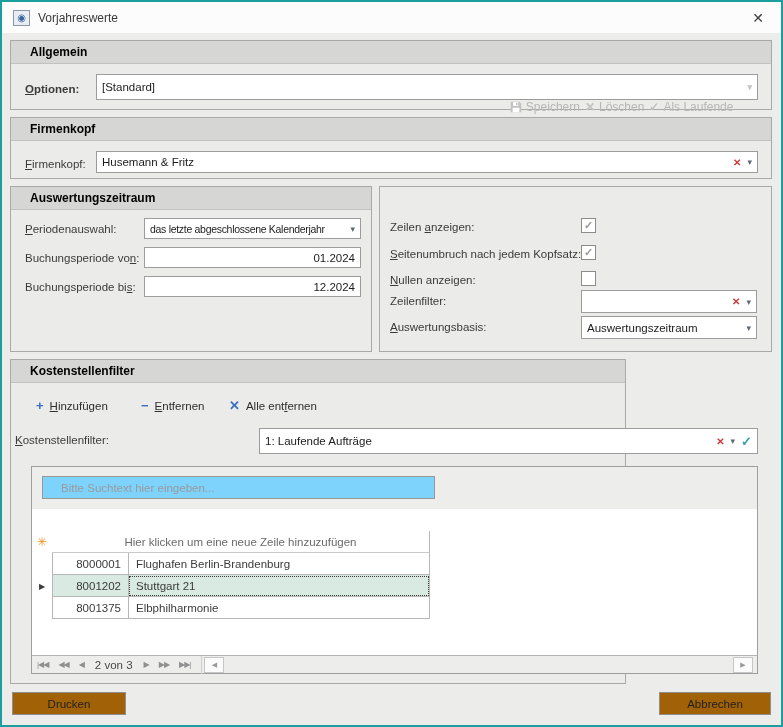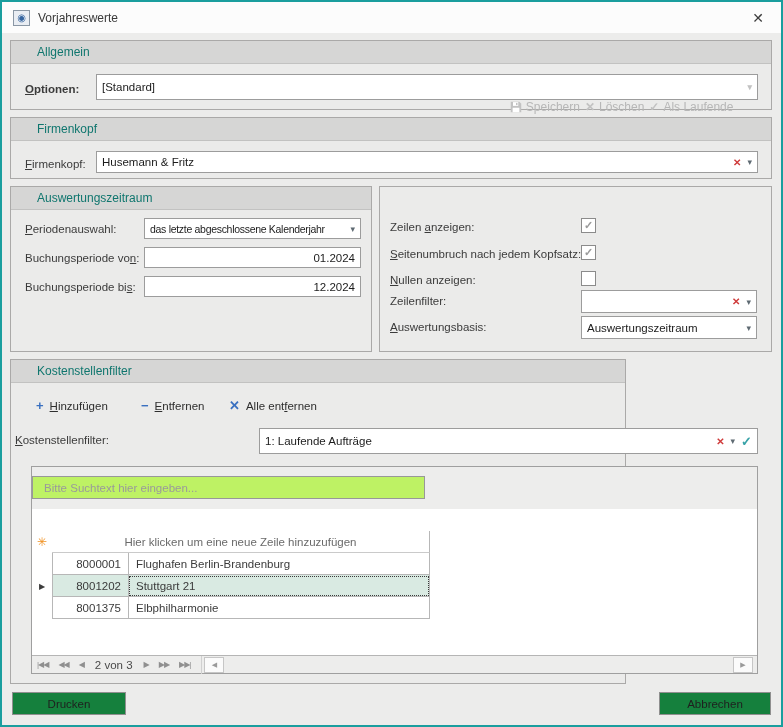--- a/index.html
+++ b/index.html
@@ -21,22 +21,22 @@
   .titlebar { position:absolute; left:2px; top:2px; right:2px; height:31px; background:#fcfcfc; }
   .title-icon { position:absolute; left:11px; top:8px; width:17px; height:16px; border:1px solid #8a97a5; background:#e9edf3;
     display:flex; align-items:center; justify-content:center; }
   .title-icon span { color:#3565a0; font-size:10px; line-height:1; }
   .title-text { position:absolute; left:36px; top:9px; font-size:12px; color:#3a3a3a; }
   .close-btn { position:absolute; right:14px; top:7px; width:18px; height:18px; font-size:14px; color:#3c3c3c;
     display:flex; align-items:center; justify-content:center; cursor:default; }
 
   
   .section { position:absolute; background:#ebebea; border:1px solid #aaa9a8; }
-  .section-header { height:23px; background:#d6d6d5; border-bottom:1px solid #c2c2c1; font-weight:normal; font-size:12px;
-    color:#0f766e; line-height:22px; padding-left:26px; }
+  .section-header { height:23px; background:#d6d6d5; border-bottom:1px solid #c2c2c1; font-weight:bold; font-size:12px;
+    color:#000000; line-height:22px; padding-left:19px; }
 
   #sec-allgemein { left:10px; top:40px; width:762px; height:70px; }
   #sec-firmenkopf { left:10px; top:117px; width:762px; height:62px; }
   #sec-zeitraum { left:10px; top:186px; width:362px; height:166px; }
   #sec-einstellungen { left:379px; top:186px; width:393px; height:166px; }
   #sec-ksf { left:10px; top:359px; width:616px; height:325px; }
 
   .lbl { position:absolute; font-size:11.5px; color:#3b3b3b; white-space:nowrap; }
   .lbl.bold { font-weight:bold; }
 
@@ -58,22 +58,22 @@
   .checkbox { position:absolute; width:15px; height:15px; background:#fff; border:1px solid #8b8b8b;
     display:flex; align-items:center; justify-content:center; font-size:11px; font-weight:bold; color:#9b9b9b; }
 
   
   .tool-btn { position:absolute; display:flex; align-items:center; gap:6px; font-size:11.5px; color:#2e2e2e; }
   .tool-btn .bicon { color:var(--accent-blue,#3a70c0); font-weight:bold; font-size:13px; }
 
   
   .grid-panel { position:absolute; left:20px; top:106px; width:727px; height:208px; border:1px solid #9f9f9f; background:#fff; }
   .grid-searchbar { position:absolute; left:0; top:0; right:0; height:42px; background:#ededec; }
-  .search-box { position:absolute; left:0; top:9px; width:393px; height:23px; background:#bef264; border:1px solid #989898;
-    display:flex; align-items:center; padding:0 11px; }
+  .search-box { position:absolute; left:10px; top:9px; width:393px; height:23px; background:#7dd3fc; border:1px solid #989898;
+    display:flex; align-items:center; padding:0 18px; }
   .search-box input { border:none; outline:none; width:100%; font:inherit; background:transparent; color:#1c1c1c; }
   .search-box input::placeholder { color:#9a9a9a; }
 
   .grid-header { position:absolute; left:0; top:42px; right:0; height:22px; background:#ededec; border-bottom:1px solid #a3a3a3;
     display:flex; font-weight:bold; color:#6d6d6d; }
   .gh-cell { border-right:1px solid #b5b5b5; display:flex; align-items:center; padding:0 7px; }
   .gh-ind { width:20px; border-right:1px solid #b5b5b5; }
   .gh-nr { width:76px; }
   .gh-bez { width:302px; }
   .gh-rest { flex:1; border-right:none; }
@@ -96,21 +96,21 @@
   .grid-pager { position:absolute; left:0; right:0; bottom:0; height:18px; background:#ededec; border-top:1px solid #b5b5b5;
     display:flex; align-items:center; }
   .pager-btn { color:#8f8f8f; font-size:8px; letter-spacing:-1px; padding:0 5px; white-space:nowrap; }
   .pager-text { color:#4a4a4a; font-size:11.5px; padding:0 6px; letter-spacing:0; }
   .hscroll { flex:1; height:18px; position:relative; display:flex; align-items:center; margin-left:6px; border-left:1px solid #d0d0d0; }
   .scroll-btn { width:20px; height:16px; background:#fbfbfb; border:1px solid #c6c6c6; color:#9a9a9a; font-size:7px;
     display:flex; align-items:center; justify-content:center; margin:0 2px; }
   .scroll-btn.right { position:absolute; right:2px; }
 
   
-  .footer-btn { position:absolute; height:23px; background:#15803d; border:1px solid #8f8f8f; font-size:11.5px; color:#1f1f1f;
+  .footer-btn { position:absolute; height:23px; background:#a16207; border:1px solid #8f8f8f; font-size:11.5px; color:#1f1f1f;
     display:flex; align-items:center; justify-content:center; }
   #btn-drucken { left:12px; top:692px; width:114px; }
   #btn-abbrechen { left:659px; top:692px; width:112px; }
 
   .small-val { font-size:10.5px; letter-spacing:-0.3px; }
 </style>
 </head>
 <body>
 
 <div class="window">

